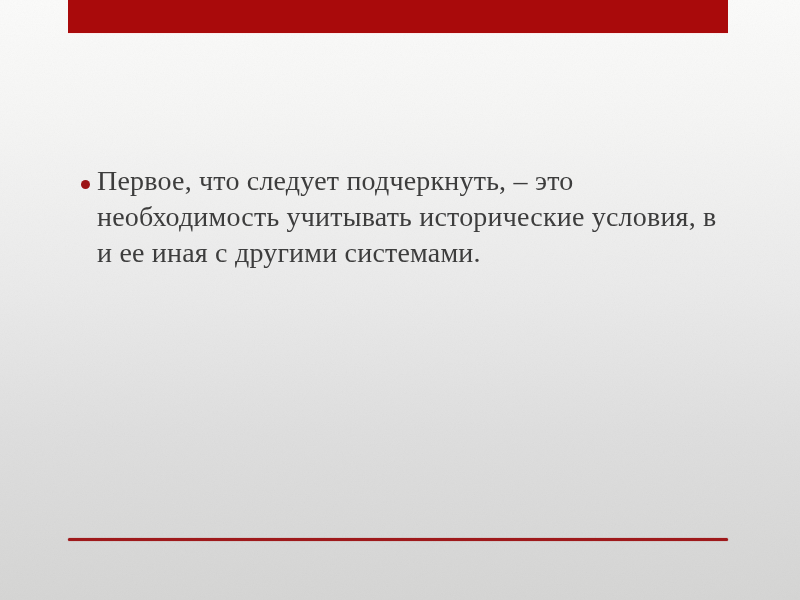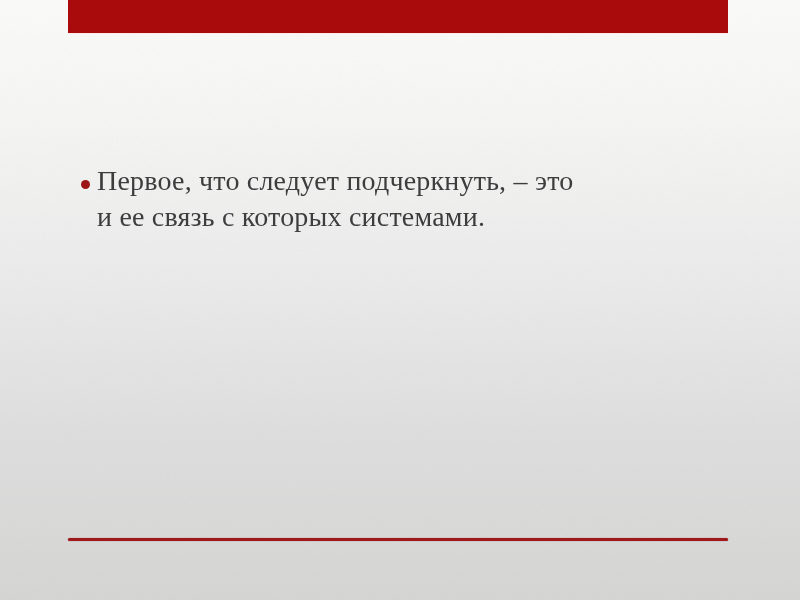--- a/index.html
+++ b/index.html
@@ -81,19 +81,20 @@
     </filter>
     <rect width="800" height="600" filter="url(#grainF)"></rect>
   </svg>
 
   <div class="top-bar"></div>
 
   <div class="bullet-area">
     <div class="bullet-item">
       <span class="bullet-dot"></span>
       <div class="bullet-line">Первое, что следует подчеркнуть, – это</div>
-      <div class="bullet-line">и ее связь с которых системами.</div>
+      <div class="bullet-line">необходимость учитывать исторические условия, в</div>
+      <div class="bullet-line">и ее иная с другими системами.</div>
     </div>
   </div>
 
   <div class="bottom-rule"></div>
 
 </div>
 
 </body></html>

